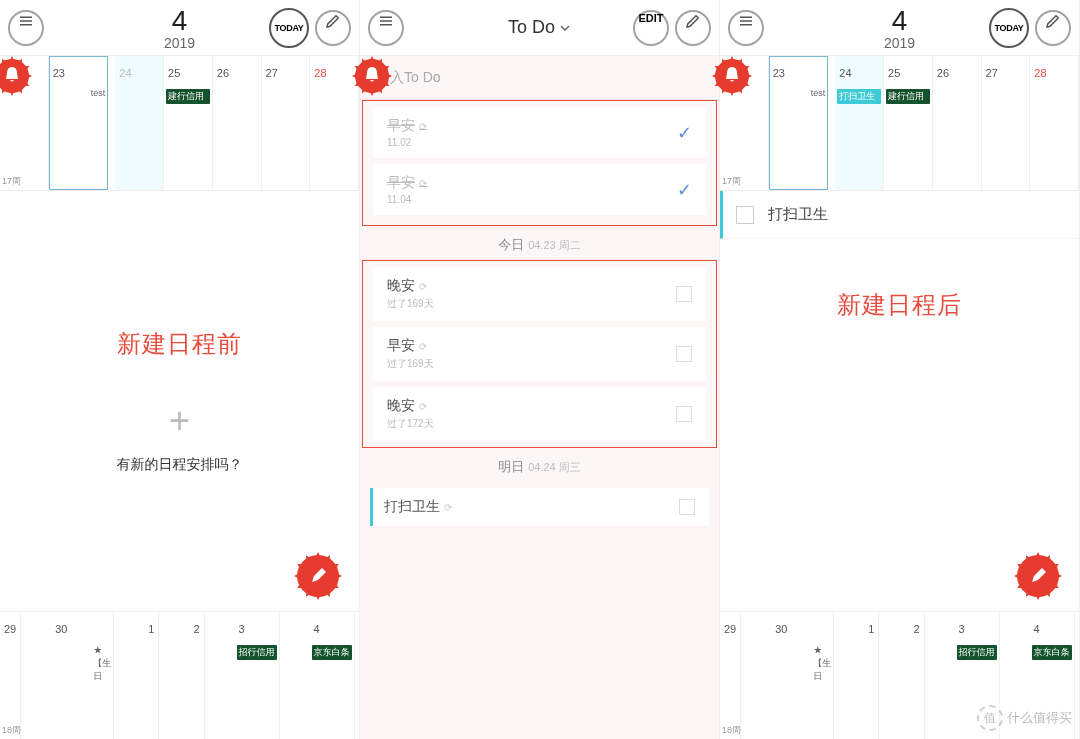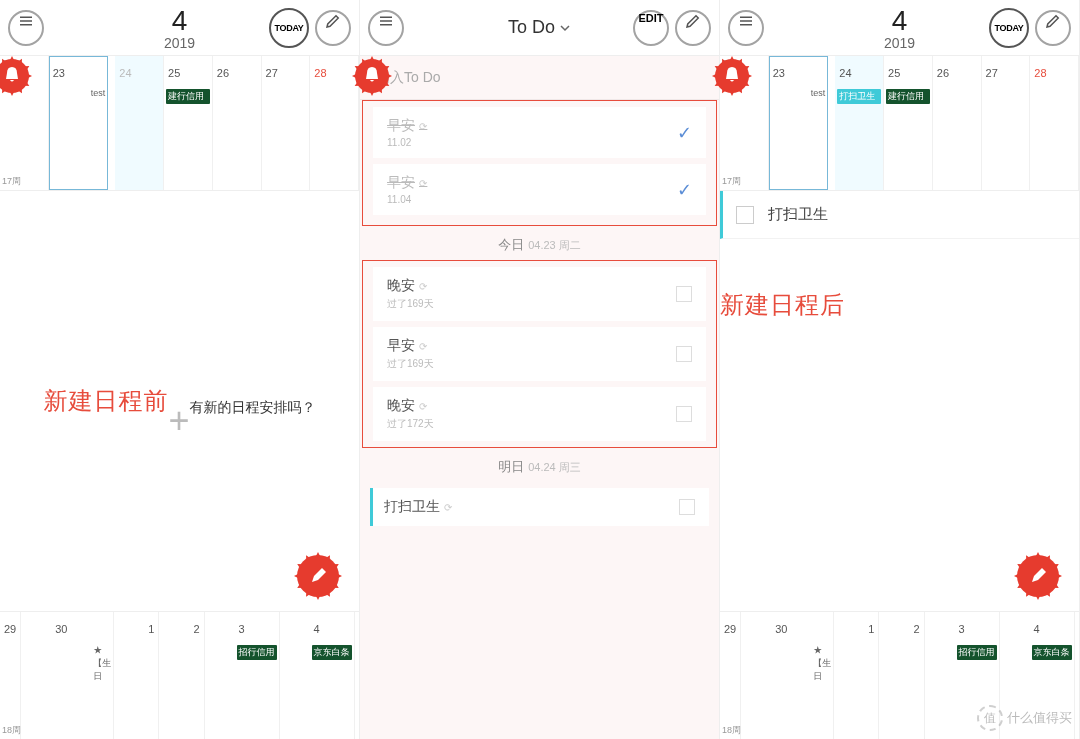--- a/index.html
+++ b/index.html
@@ -33,21 +33,21 @@
 .calcell.gray .dnum { color: #bbb; }
 .calcell.hl { background: #f0fbff; margin-left: 7px; }
 .wknum { position: absolute; left: 2px; bottom: 2px; font-size: 9px; color: #999; z-index:2; }
 .tag { font-size: 9px; color: #fff; padding: 1px 2px; border-radius: 1px; margin-top: 1px; display: block; white-space: nowrap; overflow: hidden; }
 .tag.gray { background: #14532d; }
 .tag.cyan { background: #3fcad8; }
 .smalltxt { font-size: 9px; color: #666; margin-left: 40px; }
 .celltop { font-size:9px; color:#999; }
 
 
-.middle { flex: 1; display: flex; flex-direction: row; align-items: center; justify-content: center; position: relative; }
+.middle { flex: 1; display: flex; flex-direction: column; align-items: center; justify-content: center; position: relative; }
 .annotation { color: #e74c3c; font-size: 24px; font-weight: 400; letter-spacing: 1px; }
 .plus { font-size: 36px; color: #bbb; font-weight: 200; margin-top: 40px; }
 .prompt { font-size: 14px; color: #333; margin-top: 14px; }
 .fab { position: absolute; right: 16px; bottom: 10px; width: 50px; height: 50px; }
 .fab svg { width: 50px; height: 50px; }
 
 
 .calrow2 { display: flex; height: 128px; border-top: 1px solid #eee; position: relative; flex-shrink:0;gap:30px; }
 
 
@@ -390,21 +390,21 @@
       <div class="calcell red">
         <div class="dnum">28</div>
       </div>
       <div class="wknum">17周</div>
     </div>
   <div class="list-area">
     <div class="list-row active">
       <div class="cb"></div>
       <span>打扫卫生</span>
     </div>
-    <div class="annotation" style="margin-top:50px;">新建日程后</div>
+    <div class="annotation" style="text-align:center; margin-top:50px;">新建日程后</div>
     <div class="fab">
       <svg viewBox="0 0 50 50">
           <g transform="translate(25,25)">
             <g fill="#e63b2e">
               <circle r="21"></circle>
               <use href="#sp2"></use>
               <use href="#sp2" transform="rotate(30)"></use>
               <use href="#sp2" transform="rotate(60)"></use>
               <use href="#sp2" transform="rotate(90)"></use>
               <use href="#sp2" transform="rotate(120)"></use>

